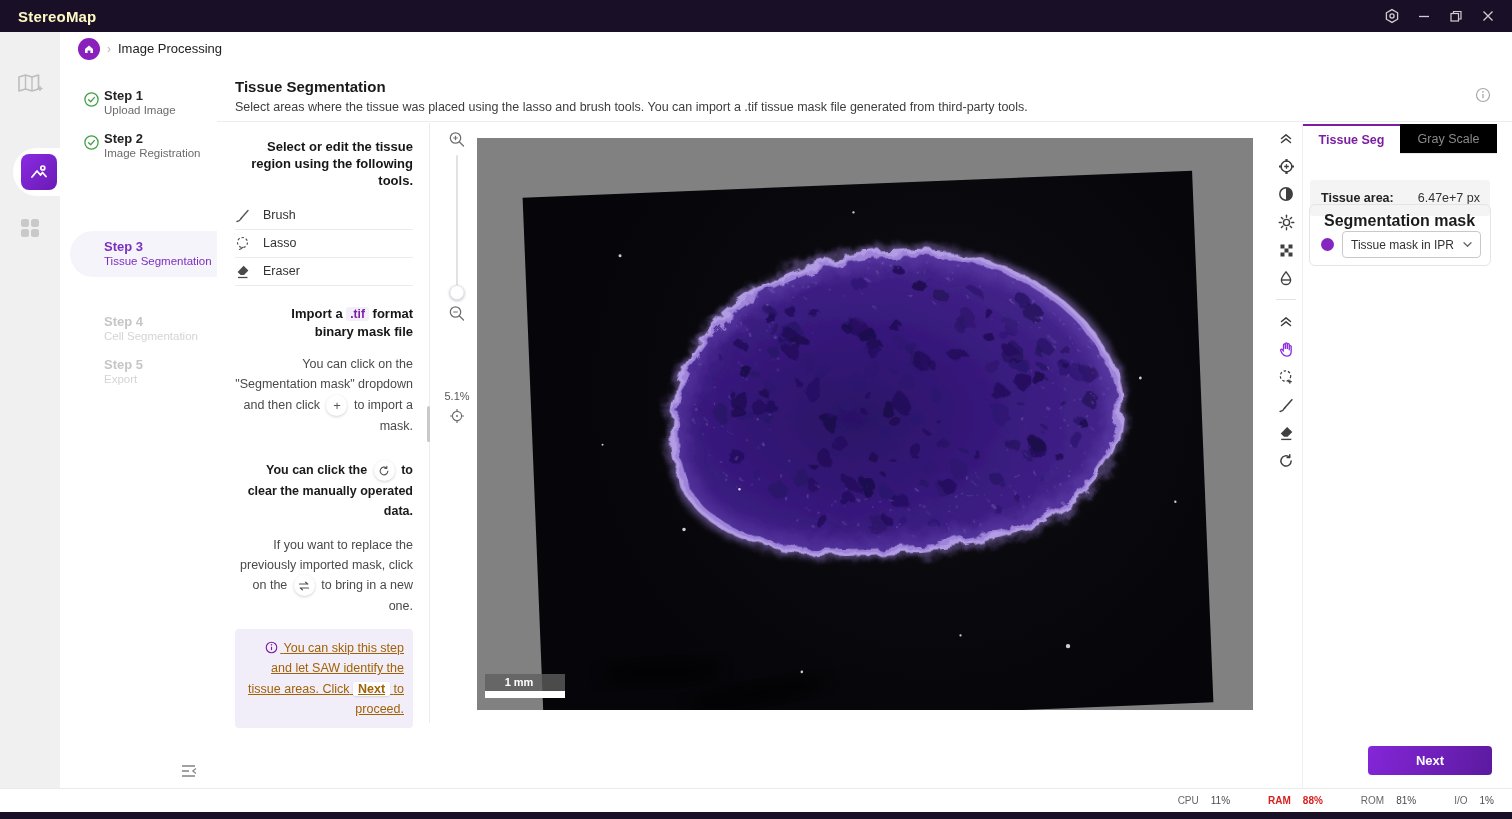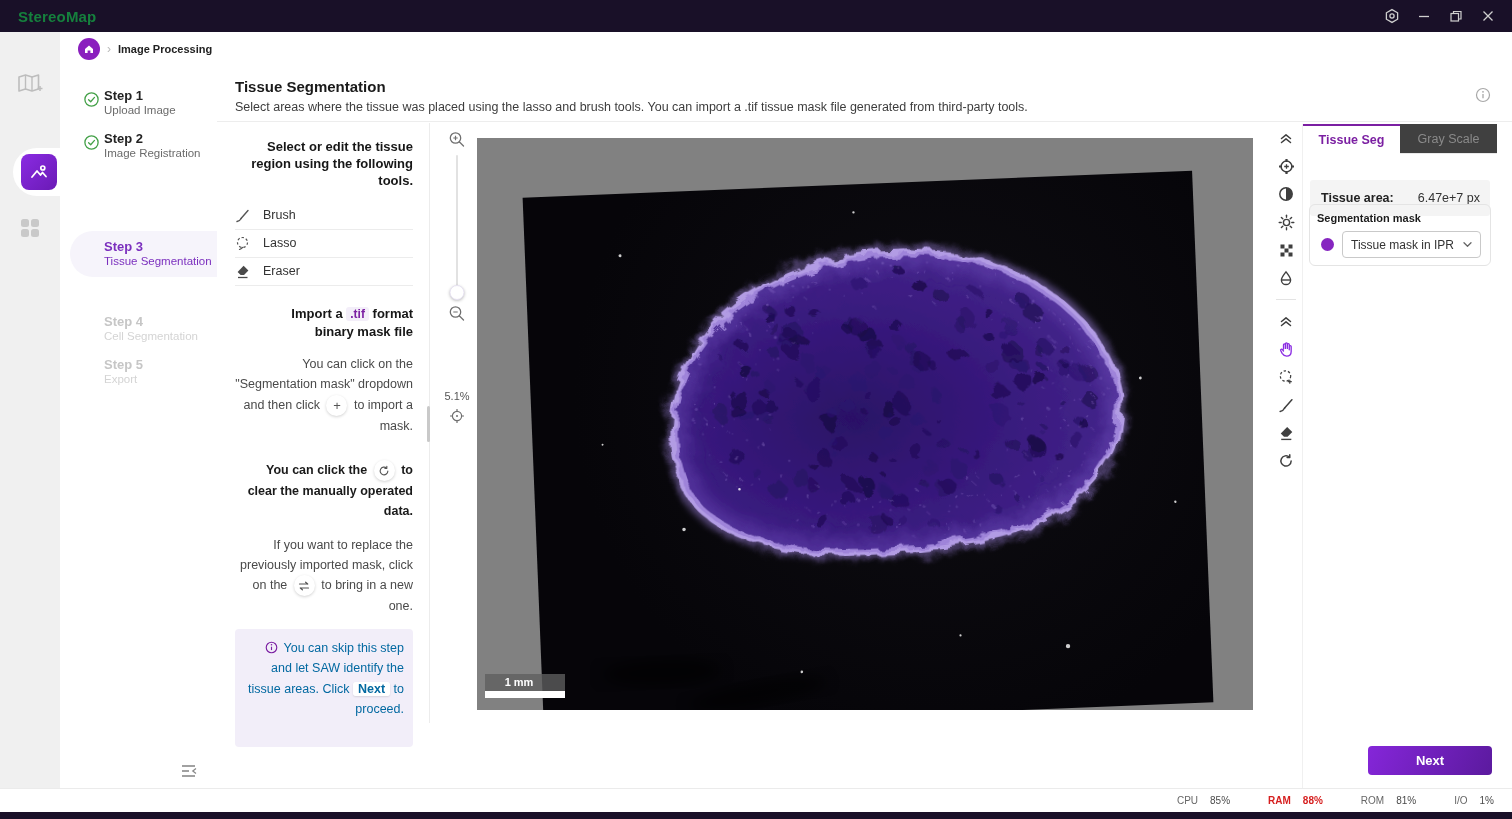--- a/index.html
+++ b/index.html
@@ -3,39 +3,39 @@
 <meta charset="utf-8">
 <style>
   * { margin:0; padding:0; box-sizing:border-box; }
   html,body { width:1512px; height:819px; overflow:hidden; background:#fff;
     font-family:"Liberation Sans", sans-serif; -webkit-font-smoothing:antialiased; }
   svg { display:block; }
 
   
   .titlebar { position:absolute; left:0; top:0; width:1512px; height:32px; background:#191028;
     display:flex; align-items:center; }
-  .app-title { color:#15803d; font-size:15px; font-weight:bold; margin-left:18px; letter-spacing:.2px; }
+  .app-title { color:#fef9c3; font-size:15px; font-weight:bold; margin-left:18px; letter-spacing:.2px; }
   .win-controls { position:absolute; right:8px; top:0; height:32px; display:flex; align-items:center; }
   .win-btn { width:32px; height:32px; display:flex; align-items:center; justify-content:center; cursor:default; }
 
   
   .sidebar { position:absolute; left:0; top:32px; width:60px; height:756px; background:#f0f0f0; }
   .side-item { position:absolute; left:0; width:60px; height:48px; display:flex; align-items:center; justify-content:center; }
   .side-active-pill { position:absolute; left:13px; right:0; top:116px; height:48px; background:#fff;
     border-radius:24px 0 0 24px; }
   .side-active-btn { position:absolute; left:21px; top:122px; width:36px; height:36px; border-radius:8px;
     background:linear-gradient(135deg,#8a2be2,#6a1ab5); display:flex; align-items:center; justify-content:center; }
 
   
   .crumb-row { position:absolute; left:60px; top:32px; right:0; height:33px; background:#fff;
     display:flex; align-items:center; }
   .home-btn { width:22px; height:22px; border-radius:50%; background:#8a1fbe; margin-left:18px;
     display:flex; align-items:center; justify-content:center; }
   .crumb-sep { color:#b9b9b9; font-size:12px; margin:0 7px; }
-  .crumb-label { font-size:11px; font-weight:bold; color:#222; }
+  .crumb-label { font-size:13px; font-weight:normal; color:#222; }
 
   
   .steps-panel { position:absolute; left:60px; top:65px; width:157px; bottom:31px; background:#fff; }
   .step { position:absolute; left:0; width:157px; }
   .step .check { position:absolute; left:24px; top:4px; }
   .step .s-label { position:absolute; left:44px; top:0; font-size:13px; font-weight:bold; color:#232323; }
   .step .s-sub { position:absolute; left:44px; top:16px; font-size:11.5px; color:#6b6b6b; white-space:nowrap; }
   .step.active .s-label, .step.active .s-sub { color:#7b2fbe; }
   .step.disabled .s-label { color:#c6c6c6; }
   .step.disabled .s-sub { color:#d4d4d4; }
@@ -56,22 +56,22 @@
   .tool-row { display:flex; align-items:center; height:28px; border-bottom:1px solid #ececec; }
   .tool-row .t-label { font-size:12.5px; color:#333; margin-left:13px; }
   .tools-list { margin-top:12px; }
   .import-head { margin-top:19px; font-size:13px; font-weight:bold; line-height:1.4; color:#161616;margin-left:20px; }
   .tif-chip { color:#7b1fa2; background:#f3eef9; padding:0 4px; border-radius:3px; font-size:12px; }
   .tpara { margin-top:13px; font-size:12.5px; line-height:1.62; color:#4a4a4a; }
   .tpara.bold { font-weight:bold; color:#1a1a1a; margin-top:24px; }
   .inline-btn { display:inline-flex; align-items:center; justify-content:center; width:21px; height:21px;
     border-radius:50%; background:#fff; box-shadow:0 1px 3px rgba(0,0,0,.18); vertical-align:middle;
     margin:0 3px; color:#555; font-size:13px; }
-  .note-box { margin-top:12px; background:#f2eef9; border-radius:4px; padding:9px 9px 27px 9px;
-    font-size:12.5px; line-height:1.64; color:#0369a1; }
+  .note-box { margin-top:12px; background:#f2eef9; border-radius:4px; padding:9px 9px 8px 9px;
+    font-size:12.5px; line-height:1.64; color:#a16207;text-decoration:underline; }
   .note-info { display:inline-block; vertical-align:-2px; margin-right:2px; }
   .next-chip { background:#fff; font-weight:bold; padding:0 5px; border-radius:3px; box-shadow:0 1px 2px rgba(0,0,0,.12); }
   .tools-scrollbar { position:absolute; left:210px; top:341px; width:3px; height:36px; background:#c9c9c9; border-radius:2px; }
 
   
   .zoom-col { position:absolute; left:222px; top:60px; width:36px; height:320px; }
   .zc { position:absolute; left:50%; transform:translateX(-50%); }
   .zoom-track { position:absolute; left:50%; top:30px; width:2px; height:136px; background:#e2e2e2; transform:translateX(-50%); border-radius:1px; }
   .zoom-handle { position:absolute; left:50%; top:160px; width:15px; height:15px; border-radius:50%; background:#fff;
     border:1px solid #e7e2f2; box-shadow:0 1px 3px rgba(0,0,0,.25); transform:translateX(-50%); }
@@ -89,27 +89,27 @@
   
   .right-toolbar { position:absolute; right:212px; top:59px; width:28px; }
   .rt-btn { width:28px; height:28px; display:flex; align-items:center; justify-content:center; margin-bottom:0; }
   .rt-divider { width:20px; height:1px; background:#e3e3e3; margin:7px auto 7px auto; }
 
   
   .right-panel { position:absolute; right:16px; top:59px; width:194px; bottom:0; border-left:1px solid #f0f0f0;margin-left:11px; }
   .tabs { position:absolute; left:0; top:0; width:194px; height:30px; display:flex; }
   .tab { width:97px; height:30px; display:flex; align-items:center; justify-content:center; font-size:12.5px; }
   .tab.active { background:#fff; color:#7b1fa2; font-weight:bold; border-top:2px solid #7b1fa2; }
-  .tab.inactive { background:#404040; color:#8a8a8a; border-bottom:1px solid #e8e8e8; }
+  .tab.inactive { background:#000000; color:#8a8a8a; border-bottom:1px solid #e8e8e8; }
   .area-box { position:absolute; left:7px; top:56px; width:180px; height:36px; background:#f4f4f4; border-radius:3px;
     display:flex; align-items:center; }
   .area-label { font-size:12.5px; font-weight:bold; color:#222; margin-left:11px; }
   .area-value { font-size:12.5px; color:#333; margin-left:auto; margin-right:10px; }
   .mask-card { position:absolute; left:6px; top:80px; width:182px; height:62px; border:1px solid #e4e4e4; border-radius:6px; }
-  .mask-title { position:absolute; left:7px; top:7px; font-size:11px; font-weight:bold; color:#1c1c1c; }
+  .mask-title { position:absolute; left:14px; top:7px; font-size:16px; font-weight:bold; color:#1c1c1c; }
   .mask-dot { position:absolute; left:11px; top:33px; width:13px; height:13px; border-radius:50%; background:#8626c0; }
   .mask-select { position:absolute; left:32px; top:26px; right:9px; height:27px; border:1px solid #c9c9c9; border-radius:4px;
     display:flex; align-items:center; font-size:12px; color:#333; padding-left:8px; background:#fff; }
   .mask-select .sel-chevron { margin-left:auto; margin-right:7px; }
 
   .next-btn { position:absolute; right:20px; bottom:13px; width:124px; height:29px; border:none; border-radius:4px;
     background:linear-gradient(115deg,#8526d9 0%,#5b1a9e 100%); color:#fff; font-size:13px; font-weight:bold;
     font-family:inherit; display:flex; align-items:center; justify-content:center; cursor:pointer; }
 
   
@@ -934,21 +934,21 @@
       </div>
     </div>
   </div>
 
   <button class="next-btn">Next</button>
 </div>
 
 <div class="statusbar">
   <div class="stat">
     <span>CPU</span>
-    <span class="v">85%</span>
+    <span class="v">11%</span>
   </div>
   <div class="stat alert">
     <span>RAM</span>
     <span class="v">88%</span>
   </div>
   <div class="stat">
     <span>ROM</span>
     <span class="v">81%</span>
   </div>
   <div class="stat">

